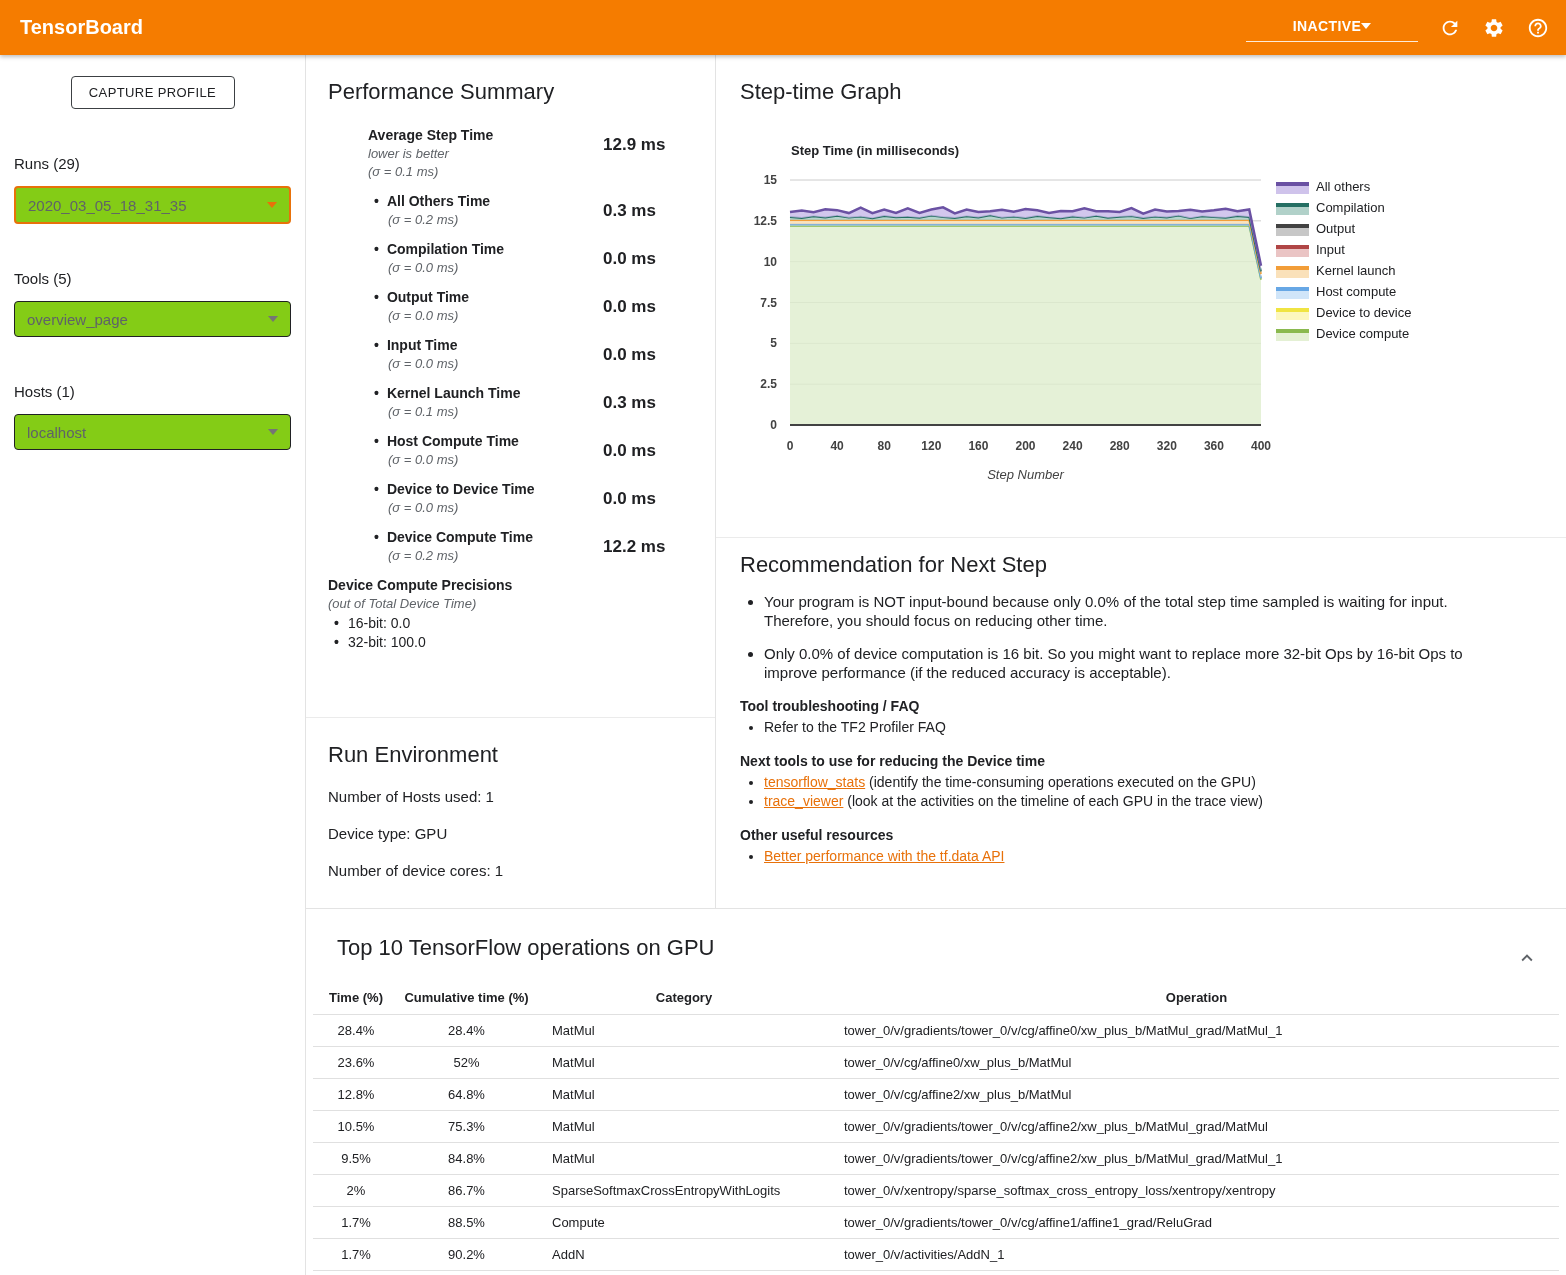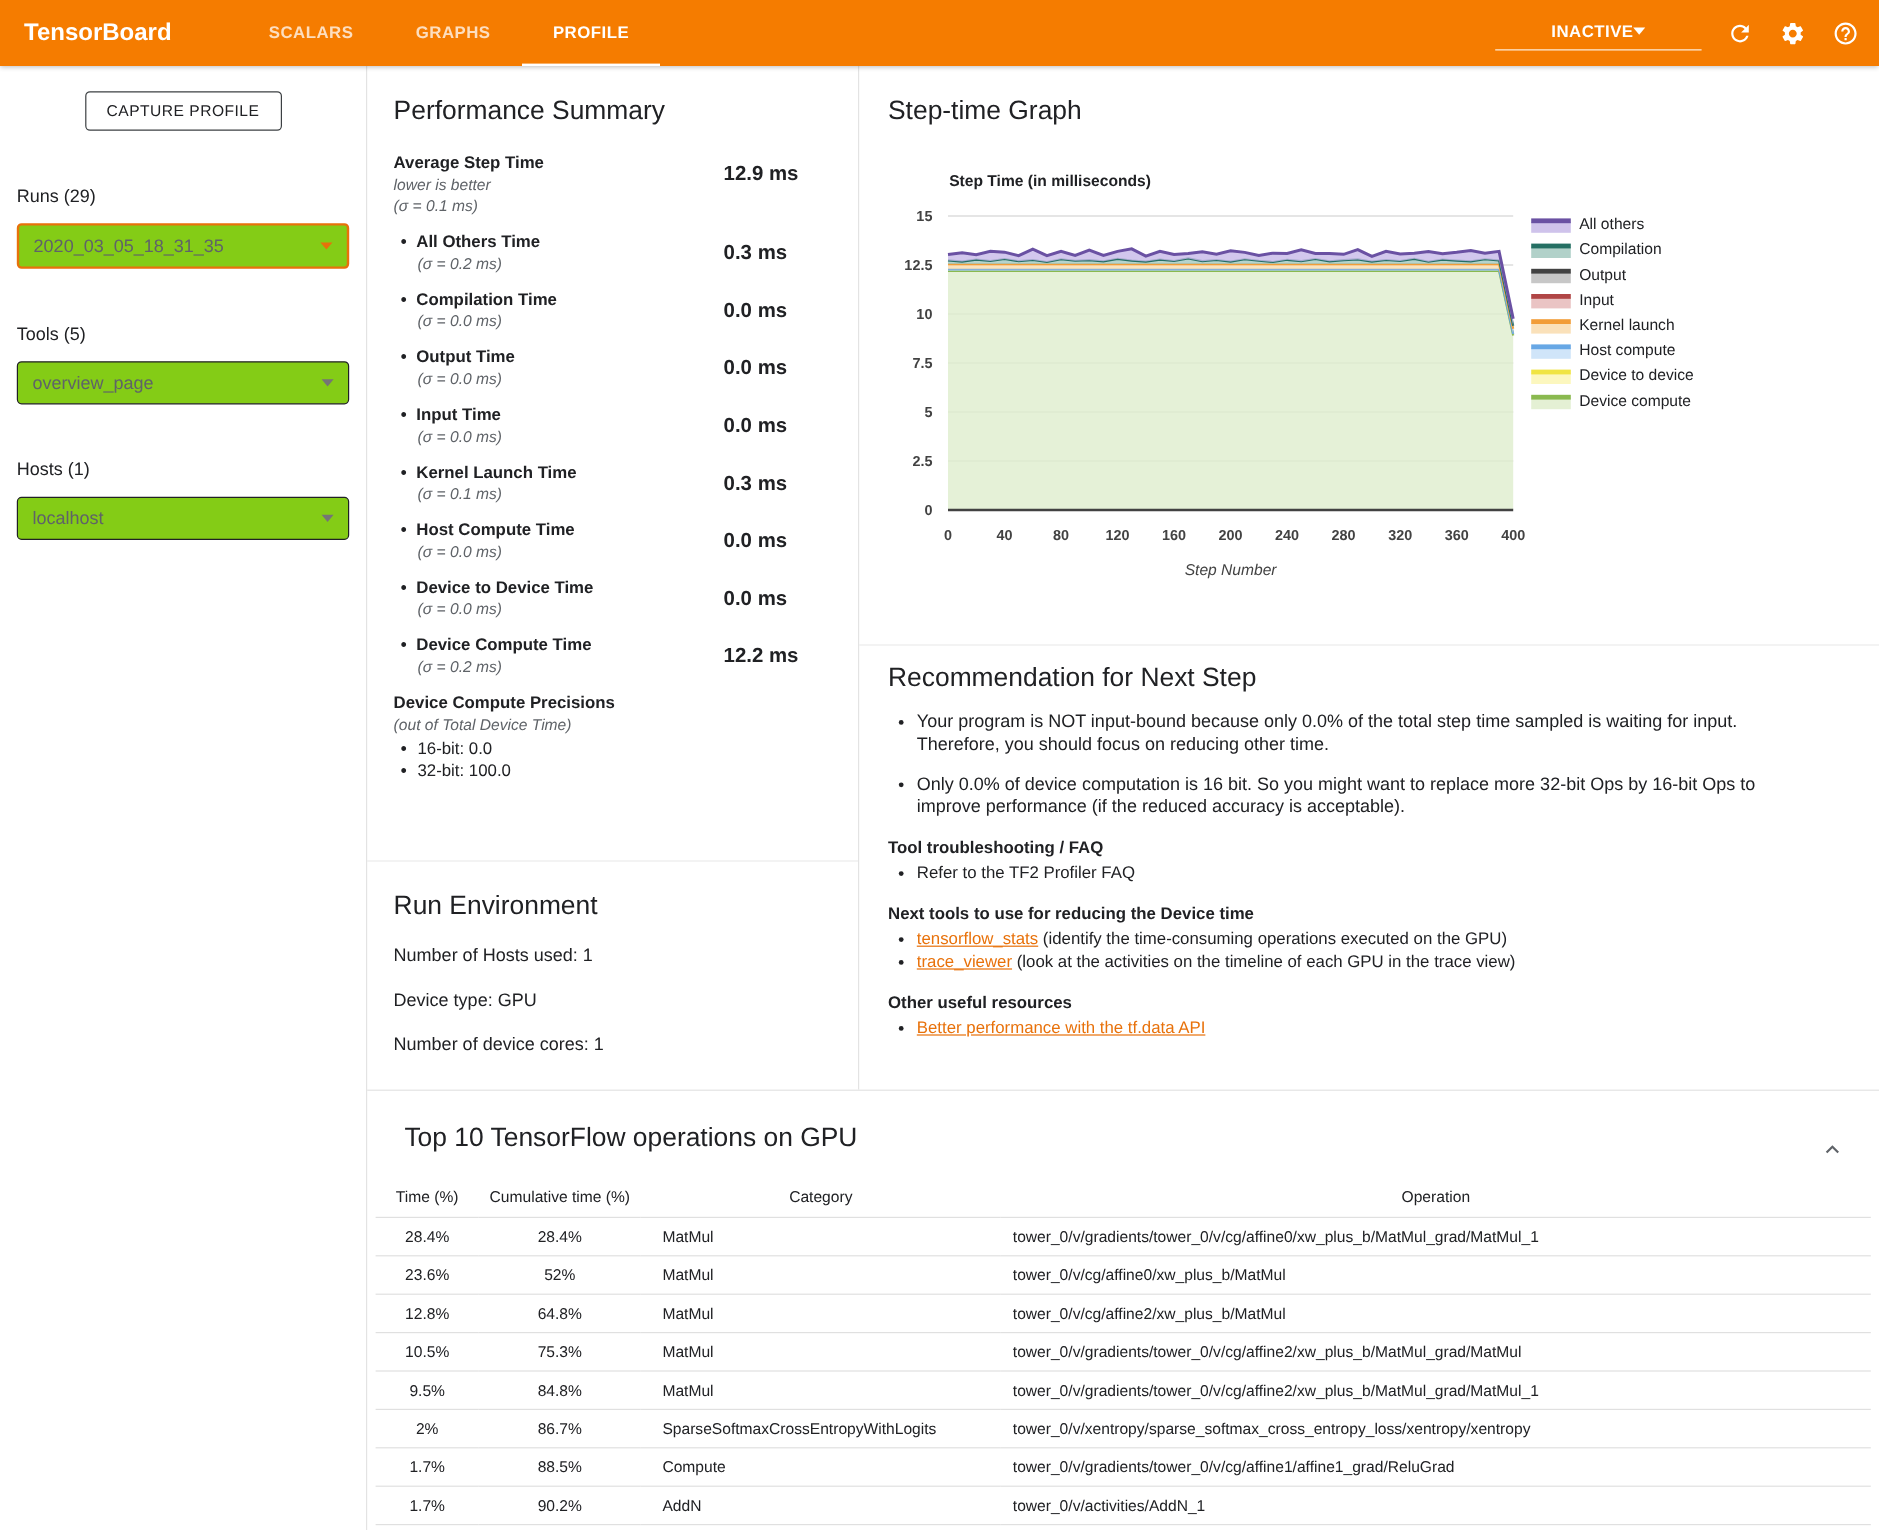--- a/index.html
+++ b/index.html
@@ -43,21 +43,21 @@
                 border-top:6px solid #757575; }
   .caret-orange { width:0; height:0; border-left:5px solid transparent; border-right:5px solid transparent;
                   border-top:6px solid #e8710a; }
 
   
   .section-title { font-size:22px; font-weight:400; color:#202124; }
 
   
   .perf { height:663px; border-bottom:1px solid #ebebeb; padding:24px 34px 0 22px; overflow:hidden; }
   .perf .section-title { margin-bottom:22px; }
-  .metric-row { display:flex; margin-bottom:14px; }
+  .metric-row { display:flex; margin-bottom:14px;margin-left:40px; }
   .metric-main { flex:1; }
   .metric-label { font-size:14px; font-weight:bold; }
   .metric-label.bulleted::before { content:"•"; margin:0 8px 0 6px; font-weight:bold; }
   .metric-sub { font-style:italic; color:#5f6368; font-size:13px; margin-top:3px; }
   .metric-row .metric-sub { margin-left:20px; }
   .metric-row.avg .metric-sub { margin-left:0; }
   .metric-value { width:78px; font-weight:bold; font-size:17px; padding-top:8px; flex-shrink:0; }
   .precisions { margin-top:8px; }
   .precisions .metric-sub { margin:3px 0 4px 0; }
   .prec-item { font-size:14px; margin:3px 0 0 6px; }
@@ -81,42 +81,37 @@
   .rec-head { font-weight:bold; font-size:14px; margin-top:16px; }
   .rec-items { padding-left:24px; margin-top:4px; }
   .rec-items li { font-size:14px; line-height:19px; }
   .rec-sec a { color:#e8710a; cursor:pointer; }
 
   
   .ops-sec { border-top:1px solid #e3e3e3; flex:1; position:relative; padding-top:26px; overflow:hidden; }
   .ops-title { margin-left:31px; }
   .collapse-btn { position:absolute; right:28px; top:38px; cursor:pointer; width:22px; height:22px; }
   .ops-table { width:calc(100% - 14px); margin:22px 7px 0 7px; border-collapse:collapse; font-size:13px; }
-  .ops-table th { font-weight:normal; text-align:center; padding:7px 4px 9px 4px; border-bottom:1px solid #e0e0e0; }
+  .ops-table th { font-weight:bold; text-align:center; padding:7px 4px 9px 4px; border-bottom:1px solid #e0e0e0; }
   .ops-table td { padding:8px 4px; border-bottom:1px solid #e0e0e0; }
   .ops-table td.c { text-align:center; }
   .ops-table td.l1 { padding-left:18px; }
   .ops-table td.l2 { padding-left:10px; }
   .col-time { width:86px; } .col-cum { width:135px; } .col-cat { width:300px; }
 
   
   text { font-family:"Liberation Sans", sans-serif; }
 </style>
 </head>
 <body>
 
 <div class="app">
 
   <header class="toolbar">
     <div class="brand">TensorBoard</div>
-    <nav class="tabs">
-      <div class="tab">SCALARS</div>
-      <div class="tab">GRAPHS</div>
-      <div class="tab active">PROFILE</div>
-    </nav>
     <div class="toolbar-right">
       <div class="status-select">
         <span>INACTIVE</span>
         <span class="caret-white"></span>
       </div>
       <div class="icon-btn">
         <svg width="22" height="22" viewBox="0 0 24 24">
             <path fill="#fff" d="M17.65,6.35C16.2,4.9 14.21,4 12,4c-4.42,0-7.99,3.58-7.99,8s3.57,8 7.99,8c3.73,0 6.84-2.55 7.73-6h-2.08c-0.82,2.33-3.04,4-5.65,4-3.31,0-6-2.69-6-6s2.69-6 6-6c1.66,0 3.14,0.69 4.22,1.78L13,11h7V4L17.65,6.35z"></path>
           </svg>
       </div>

